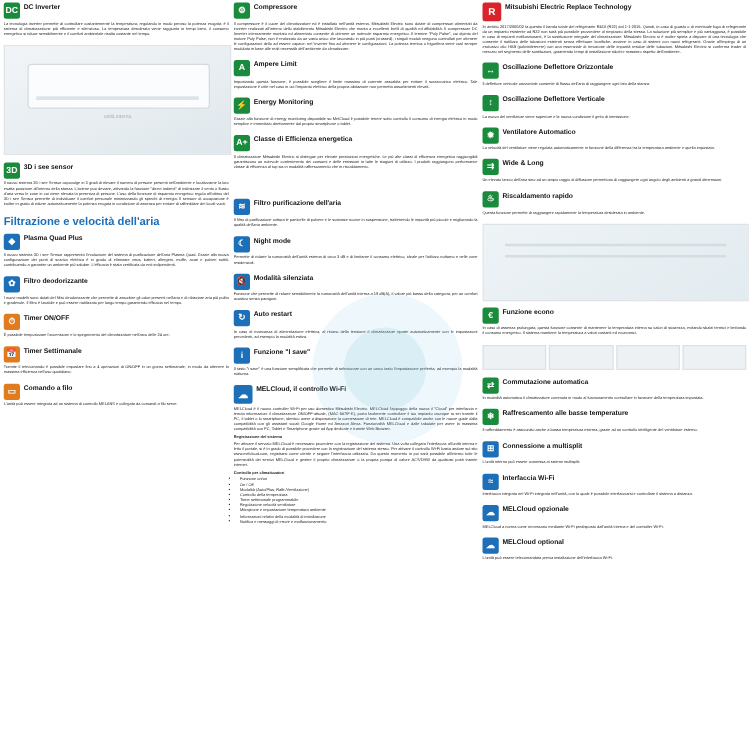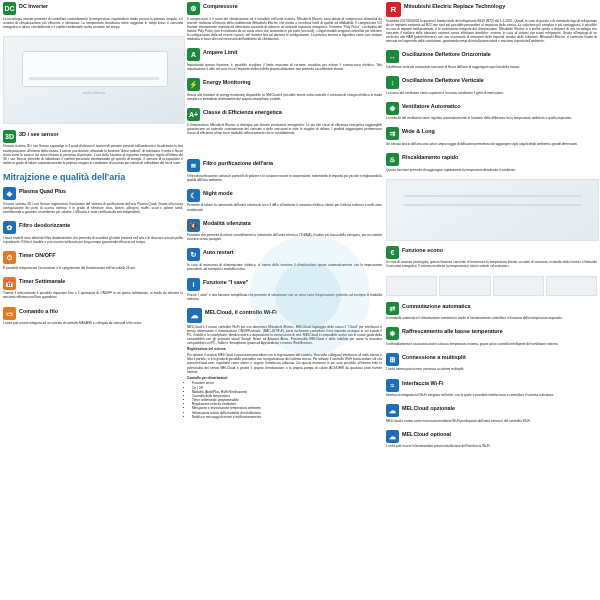--- a/index.html
+++ b/index.html
@@ -73,21 +73,21 @@
       </div>
 
       <div class="feat" style="margin-top:6px">
         <div class="feat-head">
           <div class="ico" style="background:#1a8a3c">3D</div>
           <div class="ftitle">3D i see sensor</div>
         </div>
         <div class="fbody">Il nuovo sistema 3D i see Sensor capovolge in 3 gradi di rilevare il numero di persone presenti nell'ambiente e localizzarne la loro esatta posizione all'interno della stanza. L'aviene puo deviare, attivando la funzione "direct indirect" di indirizzare il vento o flusso d'aria verso le zone in cui viene rilevata la presenza di persone. L'uso della funzione di risparmio energetico regola all'ottimo del 3D i see Sensor permette di individuare il comfort personale minimizzando gli sprechi di energia. Il sensore di occupazione è inoltre in grado di ridurre automaticamente la potenza erogata in condizione di assenza per evitare di raffreddare dei locali vuoti.</div>
       </div>
 
-      <div class="section-title blue">Mitrajzione e qualità dell'aria</div>
+      <div class="section-title blue">Filtrazione e velocità dell'aria</div>
 
       <div class="feat">
         <div class="feat-head">
           <div class="ico" style="background:#1d70b8">◆</div>
           <div class="ftitle">Plasma Quad Plus</div>
         </div>
         <div class="fbody">Il nuovo sistema 3D i see Sensor rappresenta l'evoluzione del sistema di purificazione dell'aria Plasma Quad. Grazie alla nuova configurazione dei punti di scarica elettrica è in grado di eliminare virus, batteri, allergeni, muffe, acari e polveri sottili, contribuendo a garantire un ambiente più salubre. L'efficacia è stata certificata da enti indipendenti.</div>
       </div>
 
       <div class="feat">

